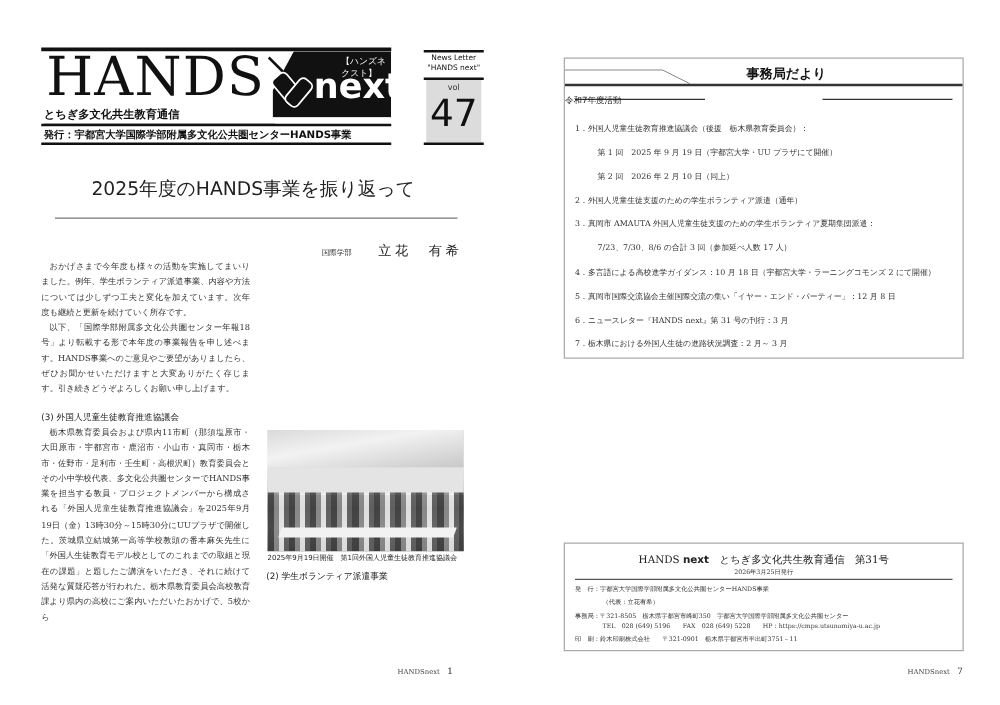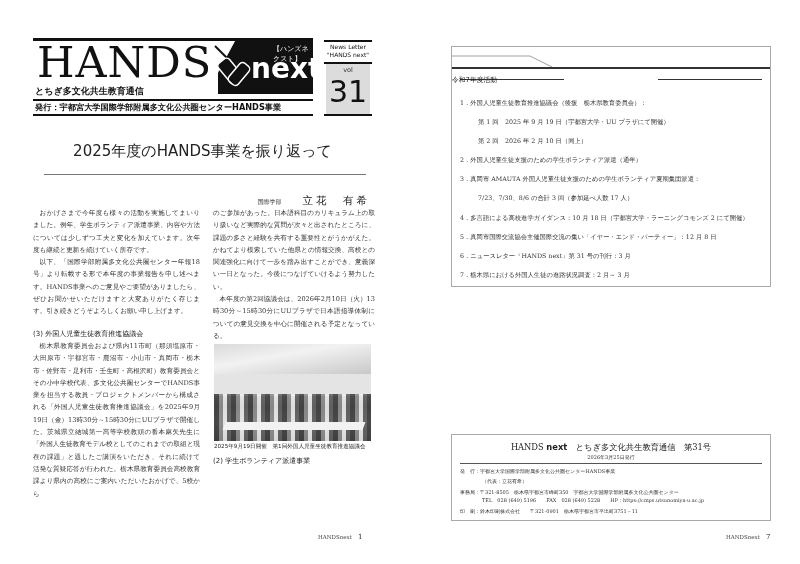--- a/index.html
+++ b/index.html
@@ -16,21 +16,21 @@
   .mh-hands { position: absolute; left: 4px; top: 4px; font-family: "DejaVu Serif", serif; font-size: 43px; line-height: 44px; letter-spacing: 1px; color: #111; }
   .mh-blackbox { position: absolute; left: 185px; top: 5px; width: 95px; height: 53px; background: #111; clip-path: polygon(18% 0, 100% 0, 100% 100%, 0 100%, 0 60%); }
   .mh-kana { position: absolute; left: 240px; top: 8px; font-family: "DejaVu Sans", sans-serif; font-size: 7px; color: #fff; }
   .mh-next { position: absolute; left: 218px; top: 18px; font-family: "DejaVu Sans", sans-serif; font-weight: bold; font-size: 28px; color: #fff; line-height: 30px; }
   .mh-hands-icon { position: absolute; left: 180px; top: 8px; width: 44px; height: 48px; }
   .mh-subtitle { position: absolute; left: 2px; top: 49px; width: 185px; font-family: "DejaVu Sans", sans-serif; font-size: 9px; font-weight: bold; color: #111; border-bottom: 1px solid #111; padding-bottom: 1px; }
   .mh-midline { position: absolute; left: 0; top: 63px; width: 280px; height: 2px; background: #111; }
   .mh-publisher { position: absolute; left: 2px; top: 66px; font-family: "DejaVu Sans", sans-serif; font-size: 8.2px; font-weight: bold; color: #111; white-space: nowrap; }
   .mh-bottomline { position: absolute; left: 0; top: 78px; width: 280px; height: 2px; background: #111; }
 
-  .vol-box { position: absolute; left: 324px; top: 38px; width: 48px; height: 78px; }
+  .vol-box { position: absolute; left: 339px; top: 38px; width: 48px; height: 78px; }
   .vol-line { position: absolute; left: 0; width: 48px; height: 2px; background: #111; }
   .vol-nl { position: absolute; left: 0; top: 5px; width: 48px; text-align: center; font-family: "DejaVu Sans", sans-serif; font-size: 6px; line-height: 8px; color: #111; }
   .vol-grey { position: absolute; left: 2px; top: 26px; width: 44px; height: 50px; background: #dcdcdc; }
   .vol-label { position: absolute; left: 0; top: 28px; width: 48px; text-align: center; font-family: "DejaVu Sans", sans-serif; font-size: 6.5px; color: #333; }
   .vol-num { position: absolute; left: 0; top: 36px; width: 48px; text-align: center; font-family: "DejaVu Sans", sans-serif; font-size: 30px; line-height: 36px; color: #111; }
 
   
   .article-title { position: absolute; left: 30px; top: 142px; width: 345px; text-align: center; font-family: "DejaVu Sans", sans-serif; font-size: 15px; color: #222; }
   .title-rule { position: absolute; left: 44px; top: 174px; width: 322px; height: 1px; background: #777; }
   .byline { position: absolute; left: 230px; top: 189px; width: 140px; text-align: right; white-space: nowrap; }
@@ -98,42 +98,38 @@
 
   <div class="vol-box">
     <div class="vol-line" style="top:2px"></div>
     <div class="vol-nl">
       <div>News Letter</div>
       <div>"HANDS next"</div>
     </div>
     <div class="vol-line" style="top:24px"></div>
     <div class="vol-grey"></div>
     <div class="vol-label">vol</div>
-    <div class="vol-num">31</div>
+    <div class="vol-num">47</div>
     <div class="vol-line" style="top:76px"></div>
   </div>
 
   <div class="article-title">2025年度のHANDS事業を振り返って</div>
   <div class="title-rule"></div>
   <div class="byline">
     <span class="byline-dept">国際学部</span>
     <span class="byline-name">立花　有希</span>
   </div>
 
   <div class="col col-left">
     <p>おかげさまで今年度も様々の活動を実施してまいりました。例年、学生ボランティア派遣事業、内容や方法については少しずつ工夫と変化を加えています。次年度も継続と更新を続けていく所存です。</p>
     <p>以下、「国際学部附属多文化公共圏センター年報18号」より転載する形で本年度の事業報告を申し述べます。HANDS事業へのご意見やご要望がありましたら、ぜひお聞かせいただけますと大変ありがたく存じます。引き続きどうぞよろしくお願い申し上げます。</p>
     <p class="section-head">(3) 外国人児童生徒教育推進協議会</p>
     <p>栃木県教育委員会および県内11市町（那須塩原市・大田原市・宇都宮市・鹿沼市・小山市・真岡市・栃木市・佐野市・足利市・壬生町・高根沢町）教育委員会とその小中学校代表、多文化公共圏センターでHANDS事業を担当する教員・プロジェクトメンバーから構成される「外国人児童生徒教育推進協議会」を2025年9月19日（金）13時30分～15時30分にUUプラザで開催した。茨城県立結城第一高等学校教頭の番本麻矢先生に「外国人生徒教育モデル校としてのこれまでの取組と現在の課題」と題したご講演をいただき、それに続けて活発な質疑応答が行われた。栃木県教育委員会高校教育課より県内の高校にご案内いただいたおかげで、5校から</p>
   </div>
 
-  <div class="col col-right">
-    <p style="text-indent:0">のご参加があった。日本語科目のカリキュラム上の取り扱いなど実際的な質問が次々と出されたところに、課題の多さと経験を共有する重要性とがうかがえた。かねてより模索していた他県との情報交換、高校との関連強化に向けて一歩を踏み出すことができ、意義深い一日となった。今後につなげていけるよう努力したい。</p>
-    <p>本年度の第2回協議会は、2026年2月10日（火）13時30分～15時30分にUUプラザで日本語指導体制についての意見交換を中心に開催される予定となっている。</p>
-  </div>
 
   <div class="photo">
     <div class="ceil"></div>
     <div class="wall"></div>
     <div class="crowd"></div>
     <div class="table"></div>
   </div>
   <div class="photo-caption">2025年9月19日開催　第1回外国人児童生徒教育推進協議会</div>
 
   <div class="col col-right-2">
@@ -145,20 +141,21 @@
   </div>
 </div>
 
 <div class="page page-right">
 
   <div class="news-box">
     <div class="news-header">
       <svg class="news-slant" viewBox="0 0 108 20">
         <polyline points="0,9 78,9 100,20" fill="none" stroke="#888" stroke-width="0.8"></polyline>
       </svg>
+      <div class="news-title">事務局だより</div>
     </div>
     <div class="news-rule"></div>
     <div class="sub-line" style="left:8px; width:104px;"></div>
     <div class="sub-head">令和7年度活動</div>
     <div class="sub-line" style="left:206px; width:104px;"></div>
 
     <div class="news-items">
       <div class="news-item" style="top:0px">1．外国人児童生徒教育推進協議会（後援　栃木県教育委員会）：</div>
       <div class="news-item indent" style="top:19px">第 1 回　2025 年 9 月 19 日（宇都宮大学・UU プラザにて開催）</div>
       <div class="news-item indent" style="top:38px">第 2 回　2026 年 2 月 10 日（同上）</div>

